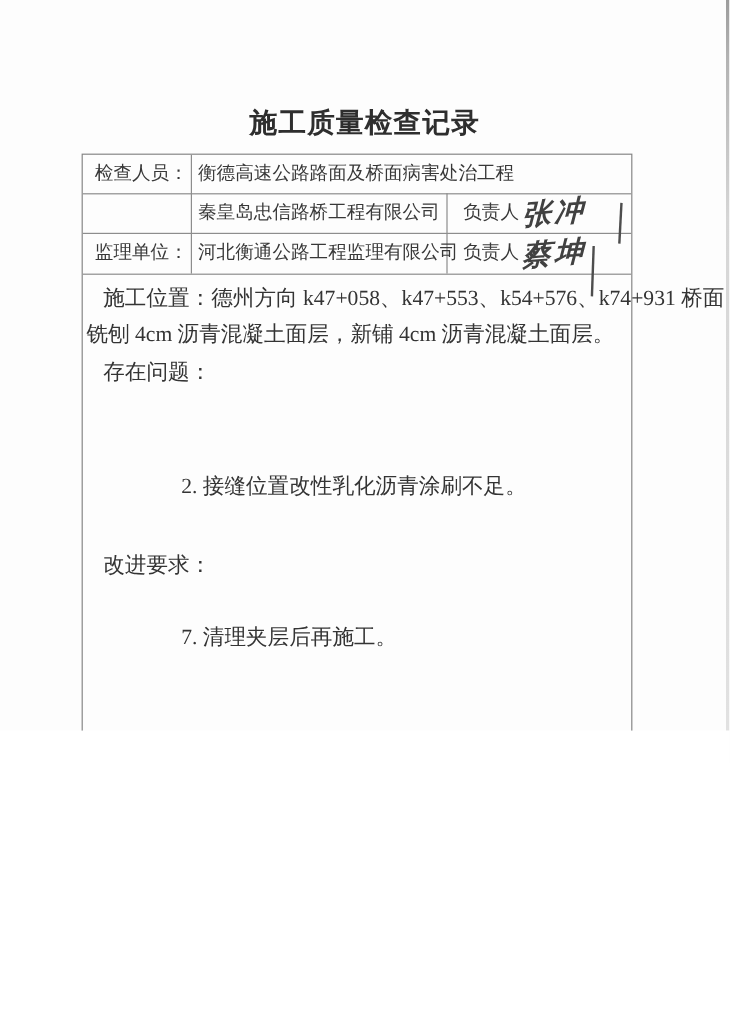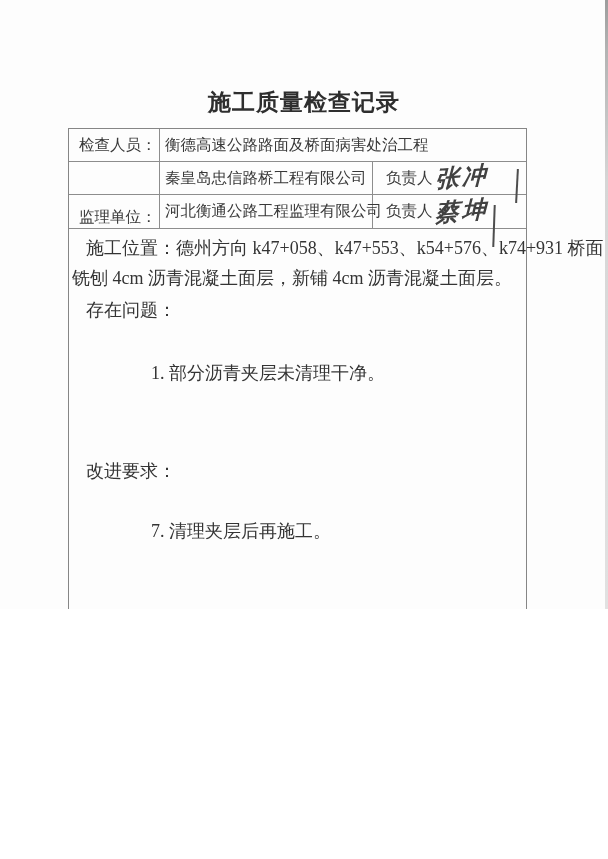--- a/index.html
+++ b/index.html
@@ -106,31 +106,31 @@
     <div class="vl" style="left:303px; top:32px; height:67px"></div>
 
     <div class="cell row-c" style="left:10px; top:0; height:32px">检查人员：</div>
     <div class="cell row-c" style="left:96px; top:0; height:32px">衡德高速公路路面及桥面病害处治工程</div>
 
     <div class="cell row-c" style="left:96px; top:32px; height:33px">秦皇岛忠信路桥工程有限公司</div>
     <div class="cell row-c" style="left:317px; top:32px; height:33px">负责人：</div>
     <div class="sig" style="left:366px; top:32px">张冲</div>
     <div class="stroke" style="left:447px; top:40px; height:34px; transform:rotate(3deg)"></div>
 
-    <div class="cell row-c" style="left:10px; top:71px; height:34px">监理单位：</div>
+    <div class="cell row-c" style="left:10px; top:65px; height:34px">监理单位：</div>
     <div class="cell row-c" style="left:96px; top:65px; height:34px">河北衡通公路工程监理有限公司</div>
     <div class="cell row-c" style="left:317px; top:65px; height:34px">负责人：</div>
     <div class="sig" style="left:366px; top:66px">蔡坤</div>
     <div class="stroke" style="left:424px; top:76px; height:42px; transform:rotate(2deg)"></div>
 
     <div class="bodytext" style="left:17px; top:109px">施工位置：德州方向 k47+058、k47+553、k54+576、k74+931 桥面</div>
     <div class="bodytext" style="left:3px;  top:139px">铣刨 4cm 沥青混凝土面层，新铺 4cm 沥青混凝土面层。</div>
 
     <div class="bodytext" style="left:17px; top:171px">存在问题：</div>
-    <div class="bodytext" style="left:82px; top:234px">1. 部分沥青夹层未清理干净。</div>
+    <div class="bodytext" style="left:82px; top:266px">2. 接缝位置改性乳化沥青涂刷不足。</div>
 
     <div class="bodytext" style="left:17px; top:332px">改进要求：</div>
     <div class="bodytext" style="left:82px; top:392px">7. 清理夹层后再施工。</div>
 
   </div>
 
   <div class="footer-label" style="left:68px; top:732px">检查人员：</div>
   <div class="sig" style="left:128px; top:720px; font-size:26px">张冲</div>
   <div class="stroke" style="left:173px; top:737px; height:26px; transform:rotate(4deg)"></div>
 

